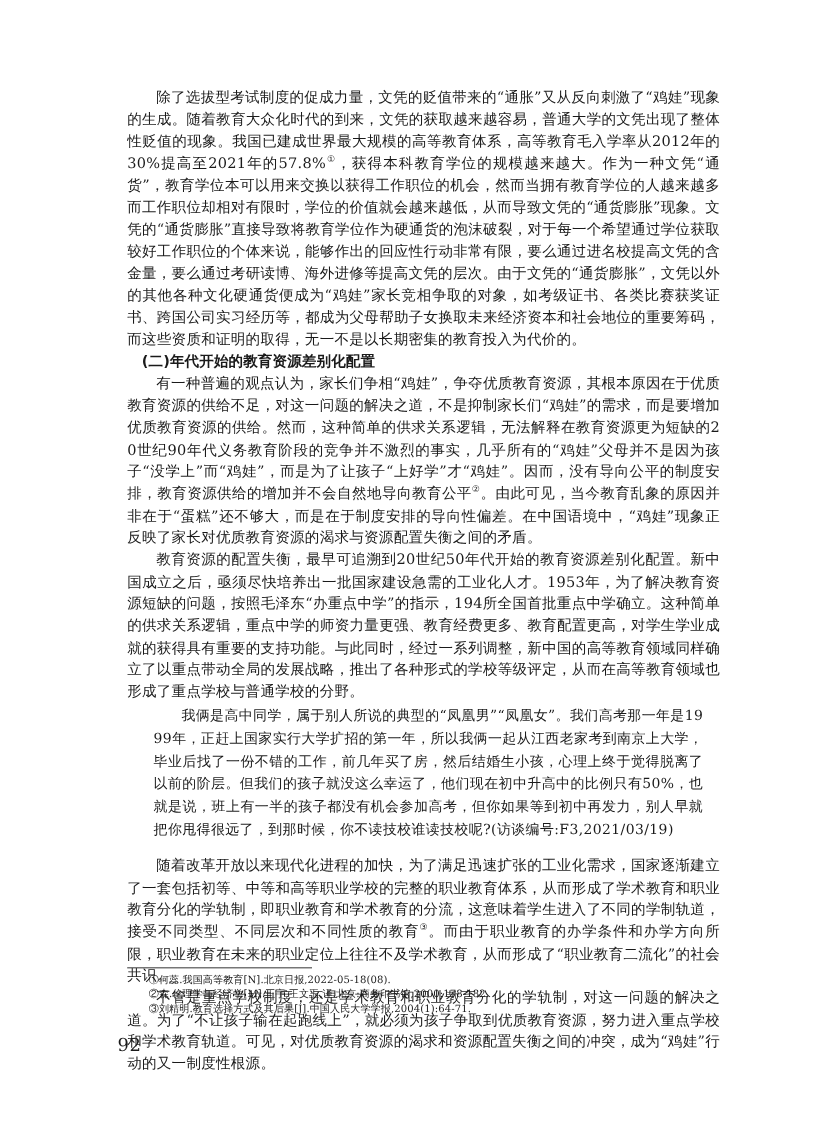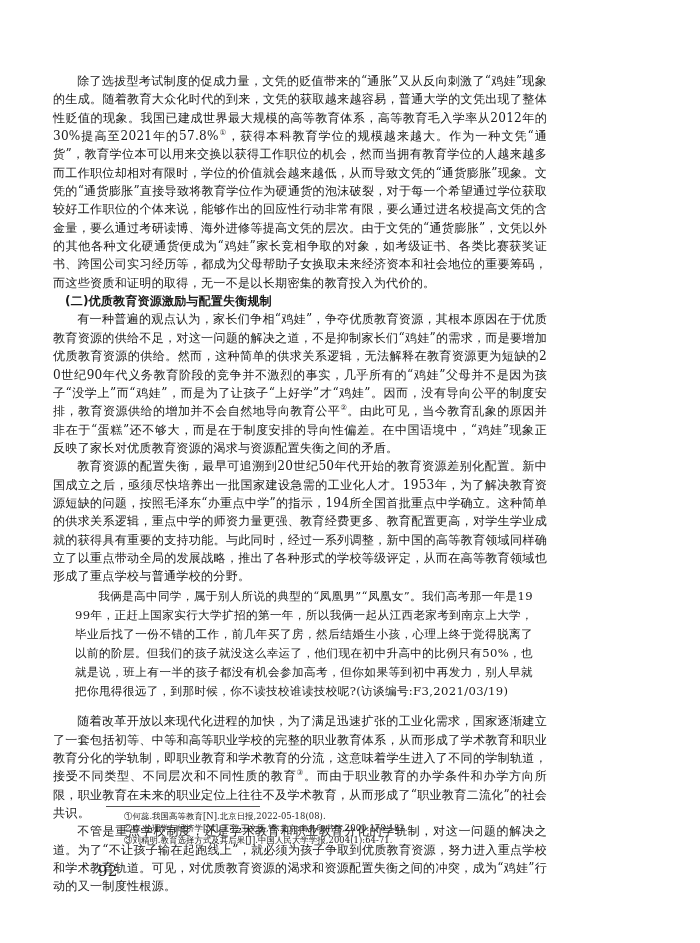--- a/index.html
+++ b/index.html
@@ -13,21 +13,21 @@
     overflow: hidden;
     font-family: "DejaVu Serif", "Liberation Serif", serif;
     color: #1a1a1a;
     -webkit-font-smoothing: antialiased;
   }
   .page {
     position: relative;
     width: 700px;
     height: 943px;
     box-sizing: border-box;
-    padding: 72px 100px 0 53px;
+    padding: 72px 100px 0 106px;
   }
   .body-col {
     width: 494px;
   }
 
   
   p.body {
     margin: 0;
     font-size: 12.1px;
     line-height: 18.35px;
@@ -102,21 +102,21 @@
 </style>
 </head>
 <body>
 
 <div class="page">
 
   <div class="body-col">
 
     <p class="body"><span>除了选拔型考试制度的促成力量，文凭的贬值带来的“通胀”又从反向刺激了“鸡娃”现象的生成。随着教育大众化时代的到来，文凭的获取越来越容易，普通大学的文凭出现了整体性贬值的现象。我国已建成世界最大规模的高等教育体系，高等教育毛入学率从2012年的30%提高至2021年的57.8%</span><sup class="fnref">①</sup><span>，获得本科教育学位的规模越来越大。作为一种文凭“通货”，教育学位本可以用来交换以获得工作职位的机会，然而当拥有教育学位的人越来越多而工作职位却相对有限时，学位的价值就会越来越低，从而导致文凭的“通货膨胀”现象。文凭的“通货膨胀”直接导致将教育学位作为硬通货的泡沫破裂，对于每一个希望通过学位获取较好工作职位的个体来说，能够作出的回应性行动非常有限，要么通过进名校提高文凭的含金量，要么通过考研读博、海外进修等提高文凭的层次。由于文凭的“通货膨胀”，文凭以外的其他各种文化硬通货便成为“鸡娃”家长竞相争取的对象，如考级证书、各类比赛获奖证书、跨国公司实习经历等，都成为父母帮助子女换取未来经济资本和社会地位的重要筹码，而这些资质和证明的取得，无一不是以长期密集的教育投入为代价的。</span></p>
 
-    <h2 class="subhead">(二)优质教育资源激励与配置失衡规制</h2>
+    <h2 class="subhead">(二)年代开始的教育资源差别化配置</h2>
 
     <p class="body"><span>有一种普遍的观点认为，家长们争相“鸡娃”，争夺优质教育资源，其根本原因在于优质教育资源的供给不足，对这一问题的解决之道，不是抑制家长们“鸡娃”的需求，而是要增加优质教育资源的供给。然而，这种简单的供求关系逻辑，无法解释在教育资源更为短缺的20世纪90年代义务教育阶段的竞争并不激烈的事实，几乎所有的“鸡娃”父母并不是因为孩子“没学上”而“鸡娃”，而是为了让孩子“上好学”才“鸡娃”。因而，没有导向公平的制度安排，教育资源供给的增加并不会自然地导向教育公平</span><sup class="fnref">②</sup><span>。由此可见，当今教育乱象的原因并非在于“蛋糕”还不够大，而是在于制度安排的导向性偏差。在中国语境中，“鸡娃”现象正反映了家长对优质教育资源的渴求与资源配置失衡之间的矛盾。</span></p>
 
     <p class="body">教育资源的配置失衡，最早可追溯到20世纪50年代开始的教育资源差别化配置。新中国成立之后，亟须尽快培养出一批国家建设急需的工业化人才。1953年，为了解决教育资源短缺的问题，按照毛泽东“办重点中学”的指示，194所全国首批重点中学确立。这种简单的供求关系逻辑，重点中学的师资力量更强、教育经费更多、教育配置更高，对学生学业成就的获得具有重要的支持功能。与此同时，经过一系列调整，新中国的高等教育领域同样确立了以重点带动全局的发展战略，推出了各种形式的学校等级评定，从而在高等教育领域也形成了重点学校与普通学校的分野。</p>
 
     <blockquote class="quote">我俩是高中同学，属于别人所说的典型的“凤凰男”“凤凰女”。我们高考那一年是1999年，正赶上国家实行大学扩招的第一年，所以我俩一起从江西老家考到南京上大学，毕业后找了一份不错的工作，前几年买了房，然后结婚生小孩，心理上终于觉得脱离了以前的阶层。但我们的孩子就没这么幸运了，他们现在初中升高中的比例只有50%，也就是说，班上有一半的孩子都没有机会参加高考，但你如果等到初中再发力，别人早就把你甩得很远了，到那时候，你不读技校谁读技校呢?(访谈编号:F3,2021/03/19)</blockquote>
 
     <p class="body"><span>随着改革开放以来现代化进程的加快，为了满足迅速扩张的工业化需求，国家逐渐建立了一套包括初等、中等和高等职业学校的完整的职业教育体系，从而形成了学术教育和职业教育分化的学轨制，即职业教育和学术教育的分流，这意味着学生进入了不同的学制轨道，接受不同类型、不同层次和不同性质的教育</span><sup class="fnref">③</sup><span>。而由于职业教育的办学条件和办学方向所限，职业教育在未来的职业定位上往往不及学术教育，从而形成了“职业教育二流化”的社会共识。</span></p>
 
     <p class="body">不管是重点学校制度，还是学术教育和职业教育分化的学轨制，对这一问题的解决之道。为了“不让孩子输在起跑线上”，就必须为孩子争取到优质教育资源，努力进入重点学校和学术教育轨道。可见，对优质教育资源的渴求和资源配置失衡之间的冲突，成为“鸡娃”行动的又一制度性根源。</p>

